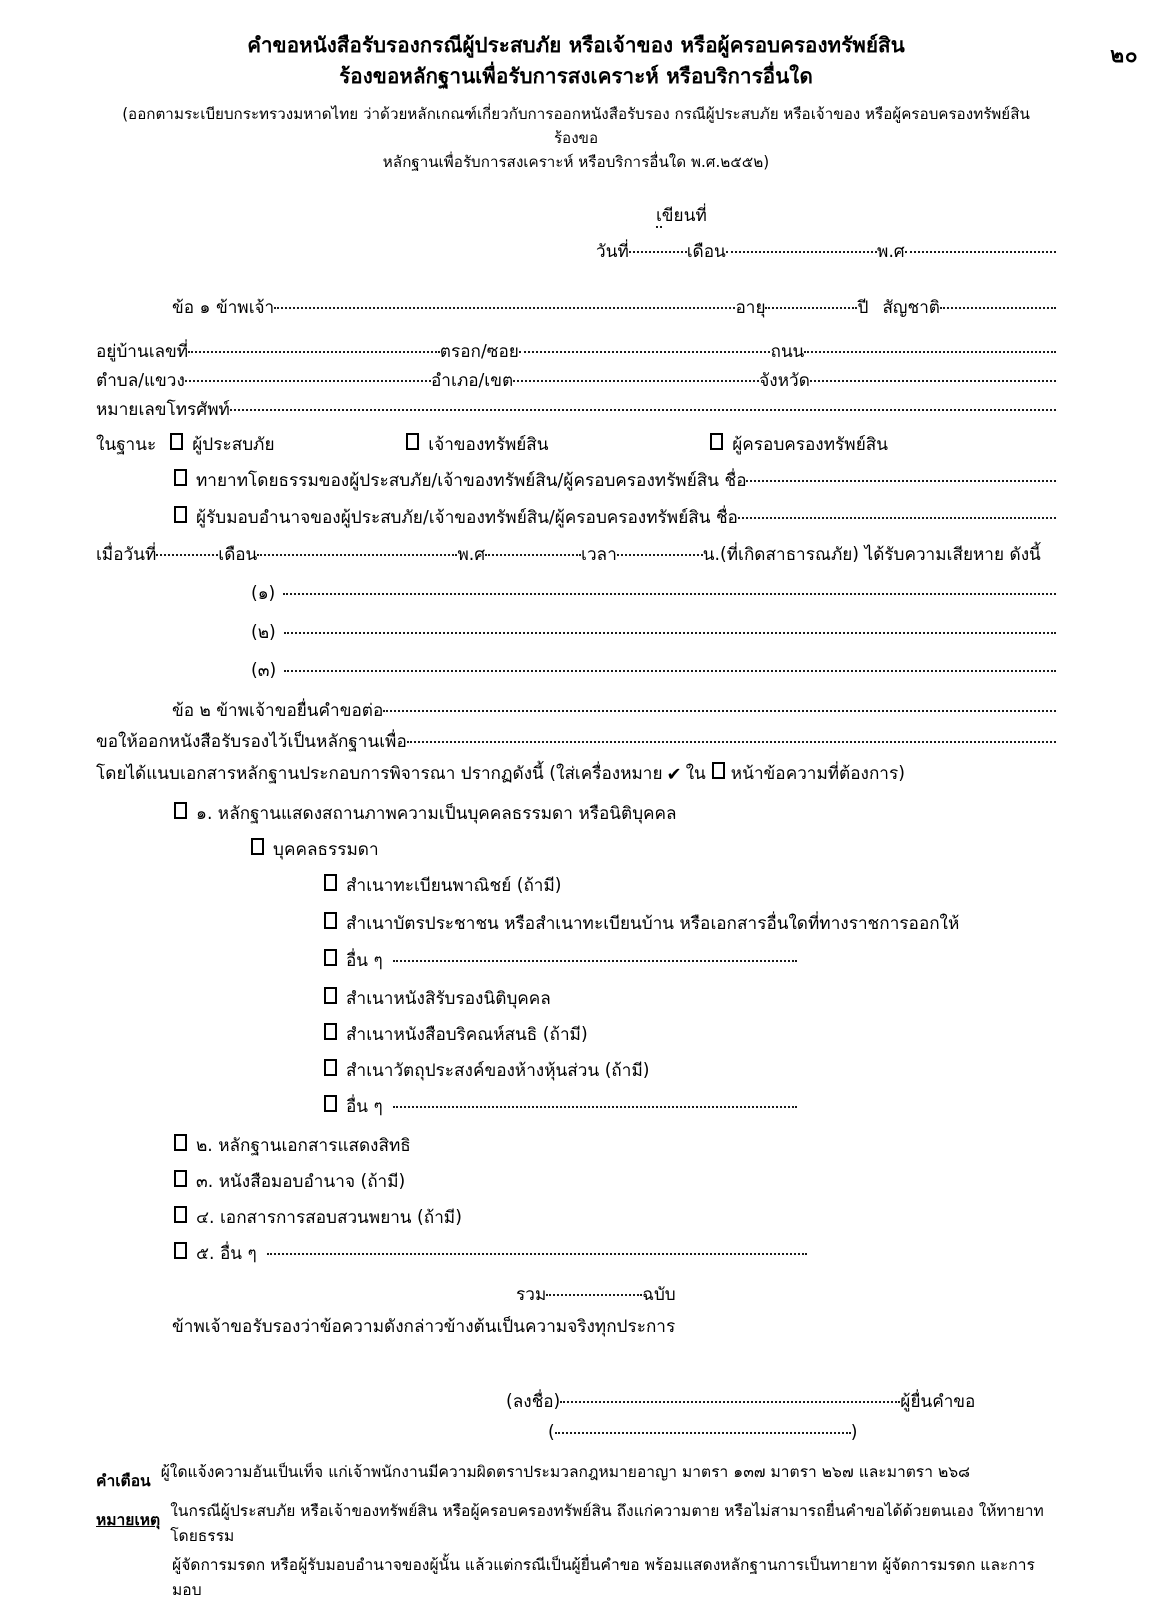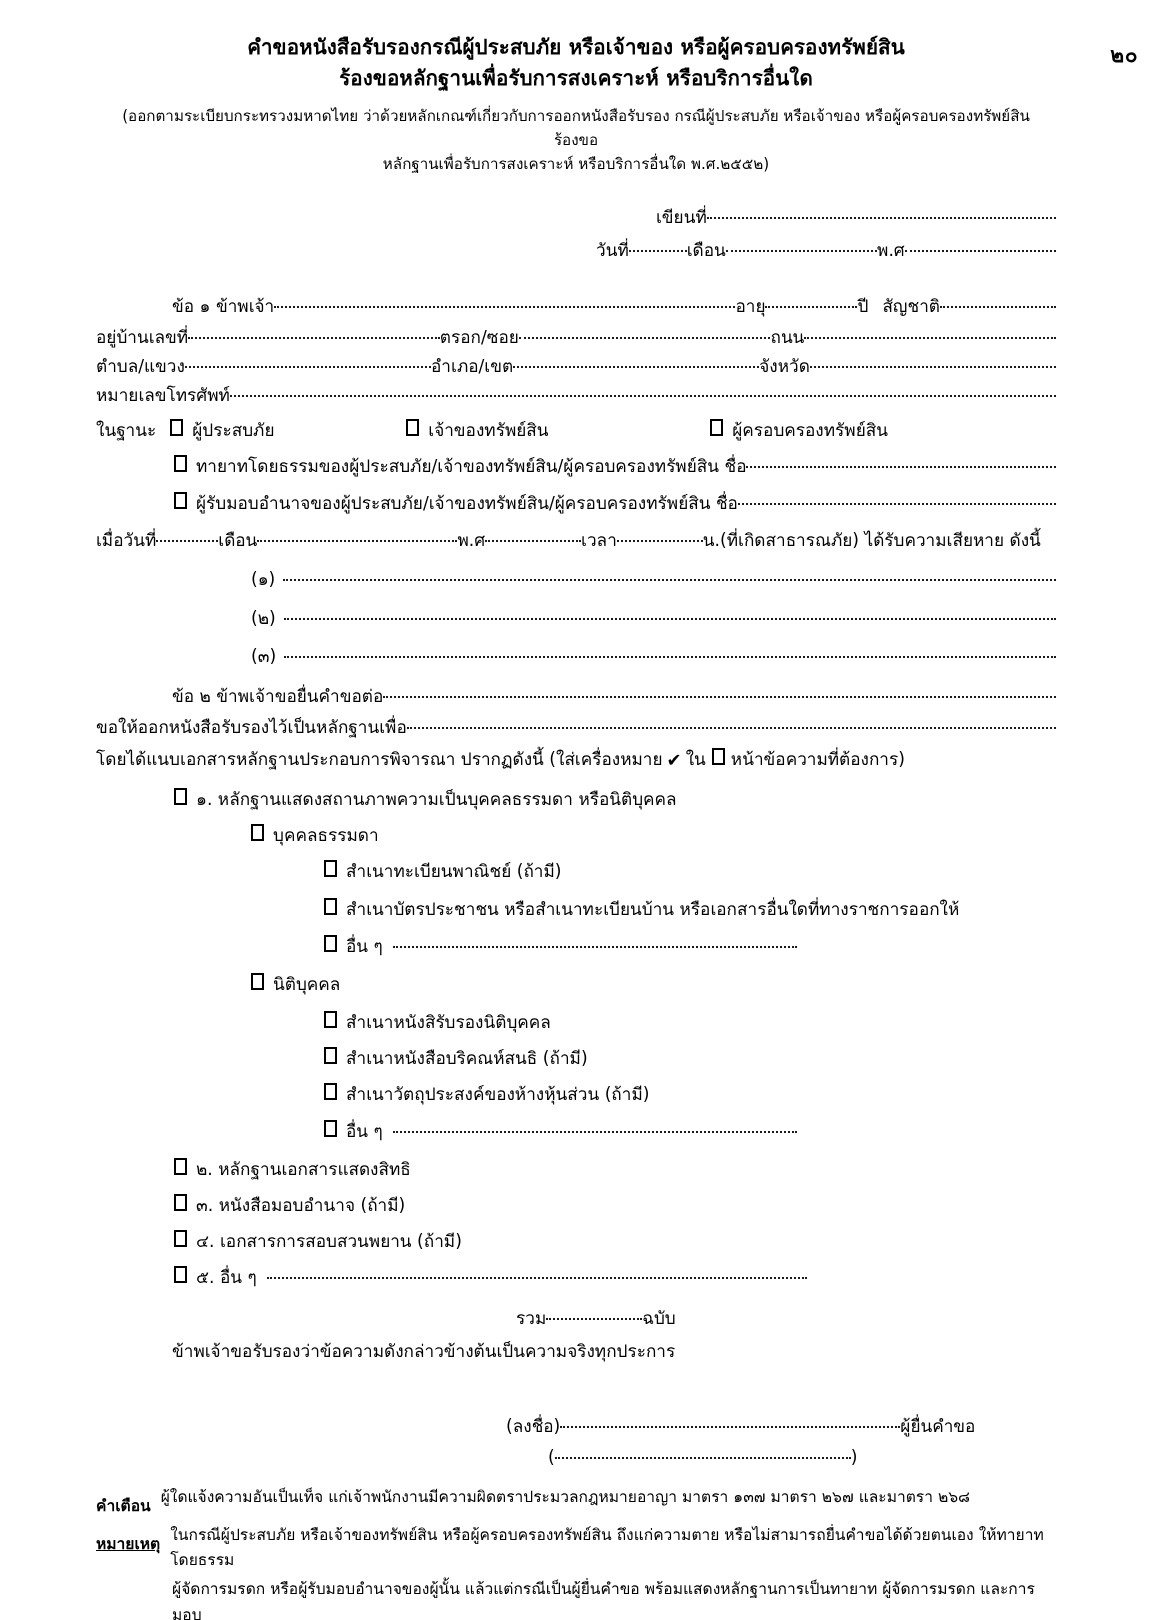--- a/index.html
+++ b/index.html
@@ -30,22 +30,22 @@
   
   .pagenum {
     position: absolute;
     right: 14px;
     top: 38px;
     font-size: 21px;
     font-weight: bold;
     letter-spacing: 0.5px;
   }
   .title-block {
+    padding-top: 30px;
     text-align: center;
-    margin-top: 32px;
   }
   .title-line {
     font-size: 20.5px;
     font-weight: bold;
     line-height: 1.52;
     letter-spacing: 0.1px;
   }
   .subtitle {
     margin-top: 10px;
     font-size: 15.2px;
@@ -70,21 +70,21 @@
     top: -4px;
     min-width: 6px;
     height: 1px;
   }
   .dots.fixed { flex: 0 0 auto; }
   .spacer { flex: 0 0 auto; }
 
   .blk-right {
     margin-top: 28px;
   }
-  .r-indent { margin-left: 560px; }
+  .r-indent { margin-left: 560px; flex-direction: column; }
   .r-indent2 { margin-left: 500px; }
 
   .sec1 { margin-top: 30px; }
 
   
   .cb {
     display: inline-block;
     width: 13px;
     height: 17px;
     border: 2.6px solid #000;
@@ -199,21 +199,21 @@
         <span class="lbl">ข้อ ๑ ข้าพเจ้า</span>
         <span class="dots"></span>
         <span class="lbl">อายุ</span>
         <span class="dots" style="max-width:92px"></span>
         <span class="lbl">ปี</span>
         <span class="spacer" style="width:14px"></span>
         <span class="lbl">สัญชาติ</span>
         <span class="dots" style="max-width:116px"></span>
       </div>
 
-      <div class="row" style="margin-top:5px">
+      <div class="row" style="margin-top:18px">
         <span class="lbl">อยู่บ้านเลขที่</span>
         <span class="dots"></span>
         <span class="lbl">ตรอก/ซอย</span>
         <span class="dots"></span>
         <span class="lbl">ถนน</span>
         <span class="dots"></span>
       </div>
 
       <div class="row" style="margin-top:3px">
         <span class="lbl">ตำบล/แขวง</span>
@@ -327,25 +327,20 @@
         <span class="cb"></span>
         <span class="cbtext">สำเนาบัตรประชาชน หรือสำเนาทะเบียนบ้าน หรือเอกสารอื่นใดที่ทางราชการออกให้</span>
       </div>
       <div class="cbrow" style="margin-top:9px">
         <span class="spacer" style="width:228px"></span>
         <span class="cb"></span>
         <span class="cbtext">อื่น ๆ</span>
         <span class="dots" style="top:12px; margin-left:10px; max-width:404px"></span>
       </div>
 
-      <div class="cbrow" style="margin-top:11px">
-        <span class="spacer" style="width:155px"></span>
-        <span class="cb"></span>
-        <span class="cbtext">นิติบุคคล</span>
-      </div>
 
       <div class="cbrow" style="margin-top:11px">
         <span class="spacer" style="width:228px"></span>
         <span class="cb"></span>
         <span class="cbtext">สำเนาหนังสิรับรองนิติบุคคล</span>
       </div>
       <div class="cbrow" style="margin-top:9px">
         <span class="spacer" style="width:228px"></span>
         <span class="cb"></span>
         <span class="cbtext">สำเนาหนังสือบริคณห์สนธิ (ถ้ามี)</span>

